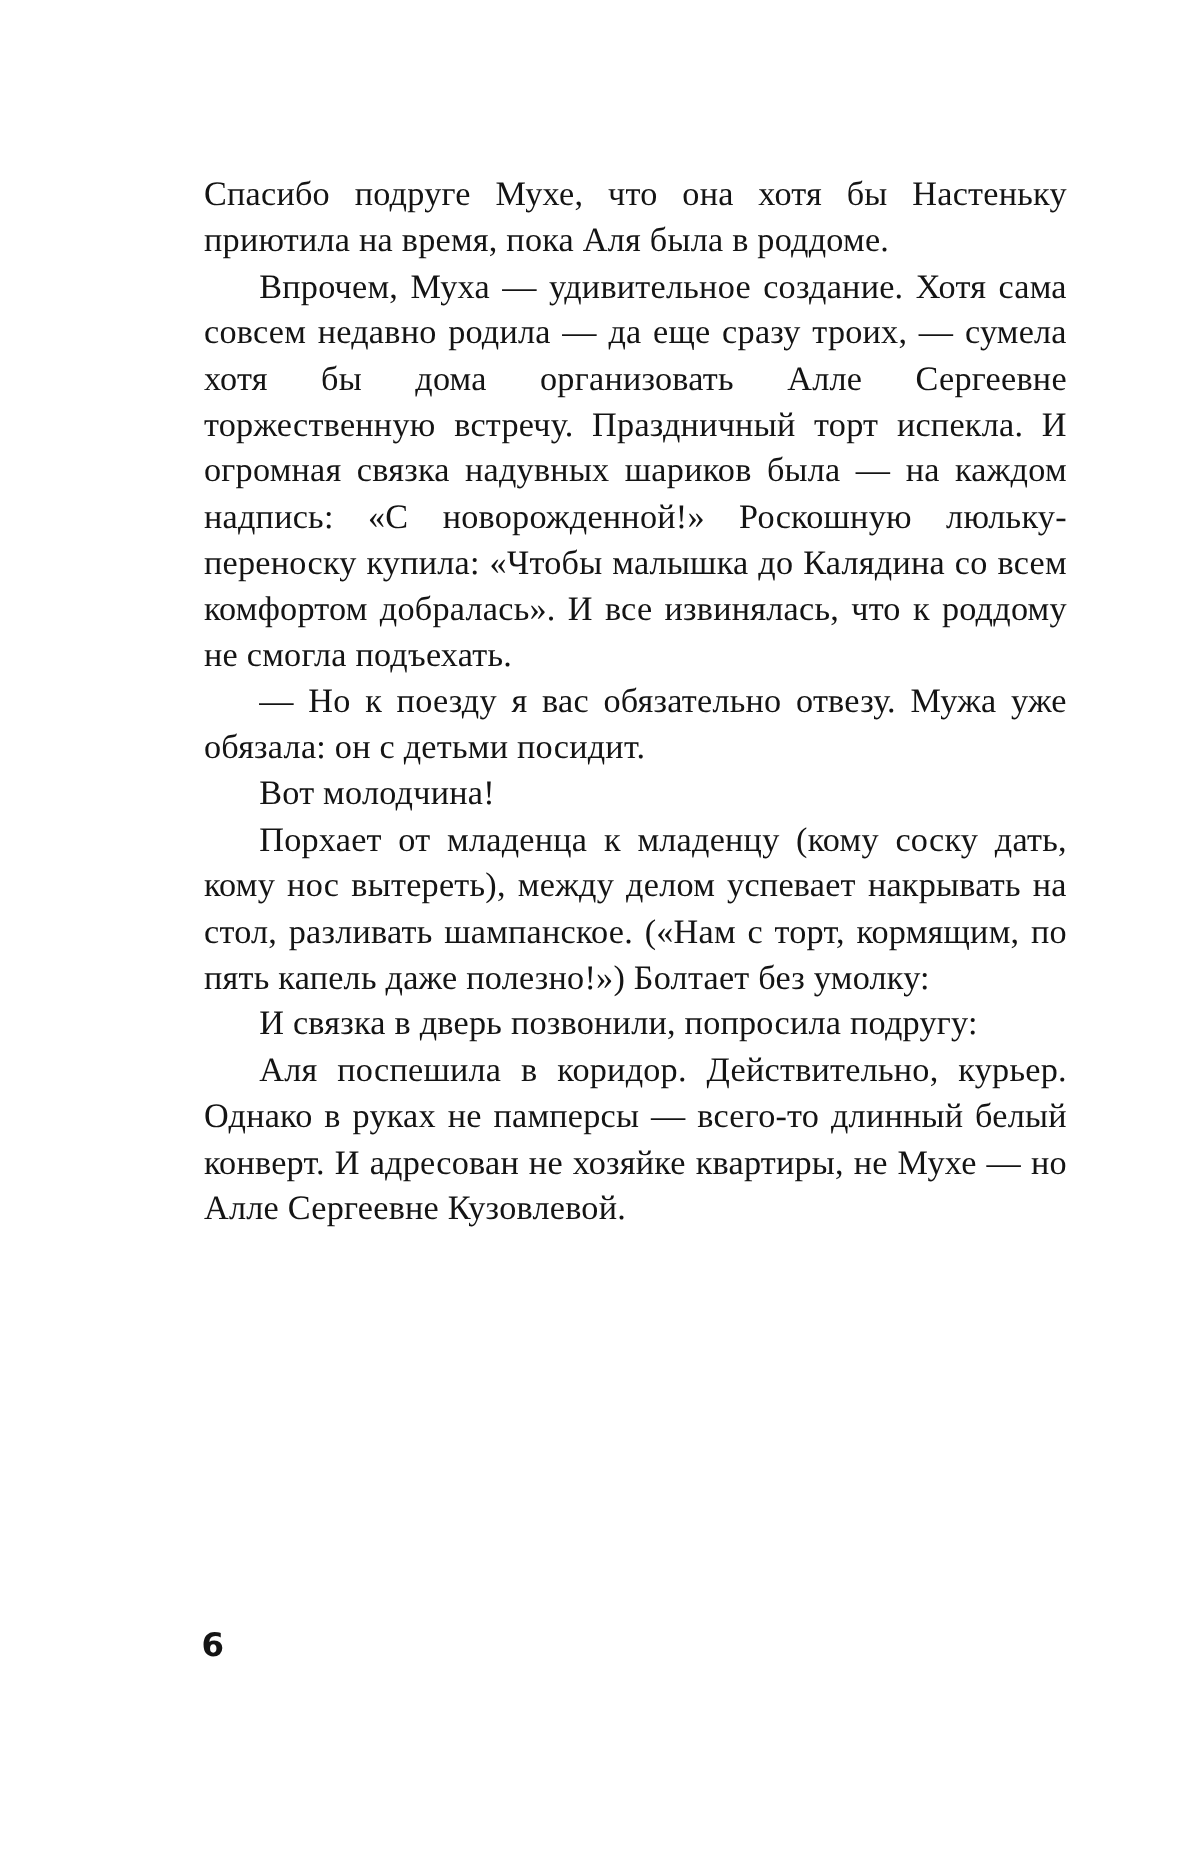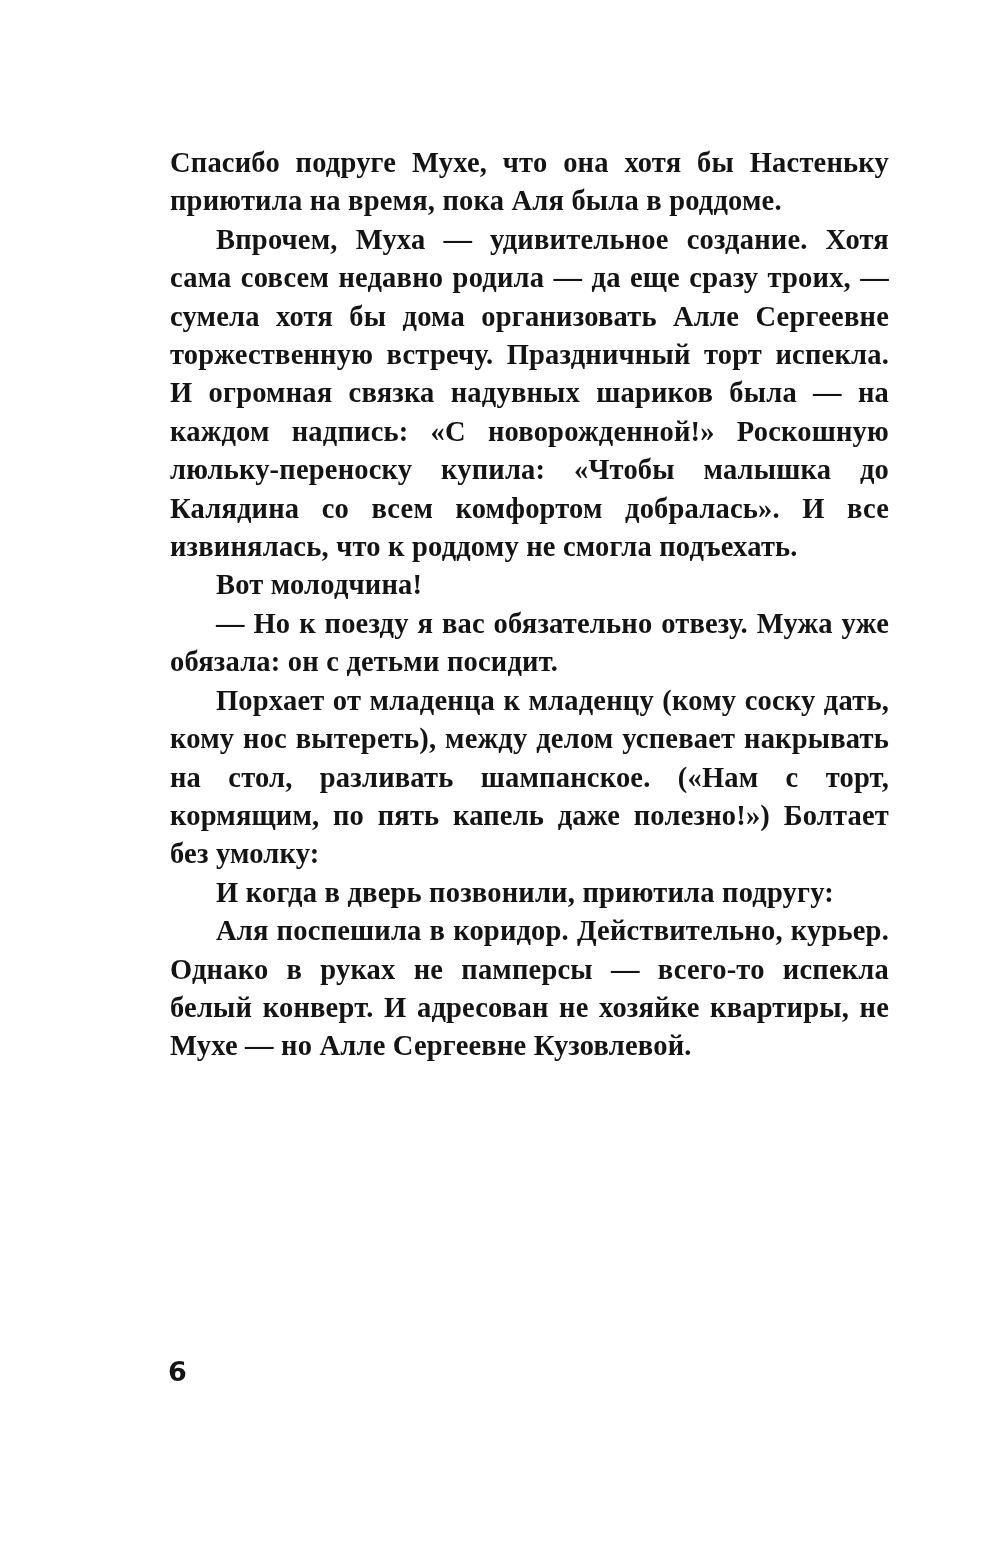--- a/index.html
+++ b/index.html
@@ -29,21 +29,20 @@
     line-height: 38.4px;
     text-align: justify;
     -webkit-hyphens: auto;
     hyphens: auto;
     letter-spacing: 0.2px;
   }
   .para {
     margin: 0;
     padding: 0;
     text-indent: 46px;
-    font-weight: bold;
   }
   .para.no-indent {
     text-indent: 0;
   }
   .page-number {
     position: absolute;
     left: 168px;
     top: 1356px;
     font-family: "DejaVu Sans", "Liberation Sans", sans-serif;
     font-weight: 700;
@@ -51,20 +50,20 @@
     color: #141414;
   }
 </style>
 </head>
 <body>
 
 <div class="page">
   <div class="text-block">
       <p class="para no-indent">Спасибо подруге Мухе, что она хотя бы Настеньку приютила на время, пока Аля была в роддоме.</p>
       <p class="para">Впрочем, Муха — удивительное создание. Хотя сама совсем недавно родила — да еще сразу троих, — сумела хотя бы дома организовать Алле Сергеевне торжественную встречу. Праздничный торт испекла. И огромная связка надувных шариков была — на каждом надпись: «С новорожденной!» Роскошную люльку-переноску купила: «Чтобы малышка до Калядина со всем комфортом добралась». И все извинялась, что к роддому не смогла подъехать.</p>
+      <p class="para">— Но к поезду я вас обязательно отвезу. Мужа уже обязала: он с детьми посидит.</p>
       <p class="para">Вот молодчина!</p>
-      <p class="para">— Но к поезду я вас обязательно отвезу. Мужа уже обязала: он с детьми посидит.</p>
       <p class="para">Порхает от младенца к младенцу (кому соску дать, кому нос вытереть), между делом успевает накрывать на стол, разливать шампанское. («Нам с торт, кормящим, по пять капель даже полезно!») Болтает без умолку:</p>
-      <p class="para">И когда в дверь позвонили, приютила подругу:</p>
-      <p class="para">Аля поспешила в коридор. Действительно, курьер. Однако в руках не памперсы — всего-то испекла белый конверт. И адресован не хозяйке квартиры, не Мухе — но Алле Сергеевне Кузовлевой.</p>
+      <p class="para">И связка в дверь позвонили, попросила подругу:</p>
+      <p class="para">Аля поспешила в коридор. Действительно, курьер. Однако в руках не памперсы — всего-то длинный белый конверт. И адресован не хозяйке квартиры, не Мухе — но Алле Сергеевне Кузовлевой.</p>
     </div>
   <div class="page-number">6</div>
 </div>
 
 </body></html>

